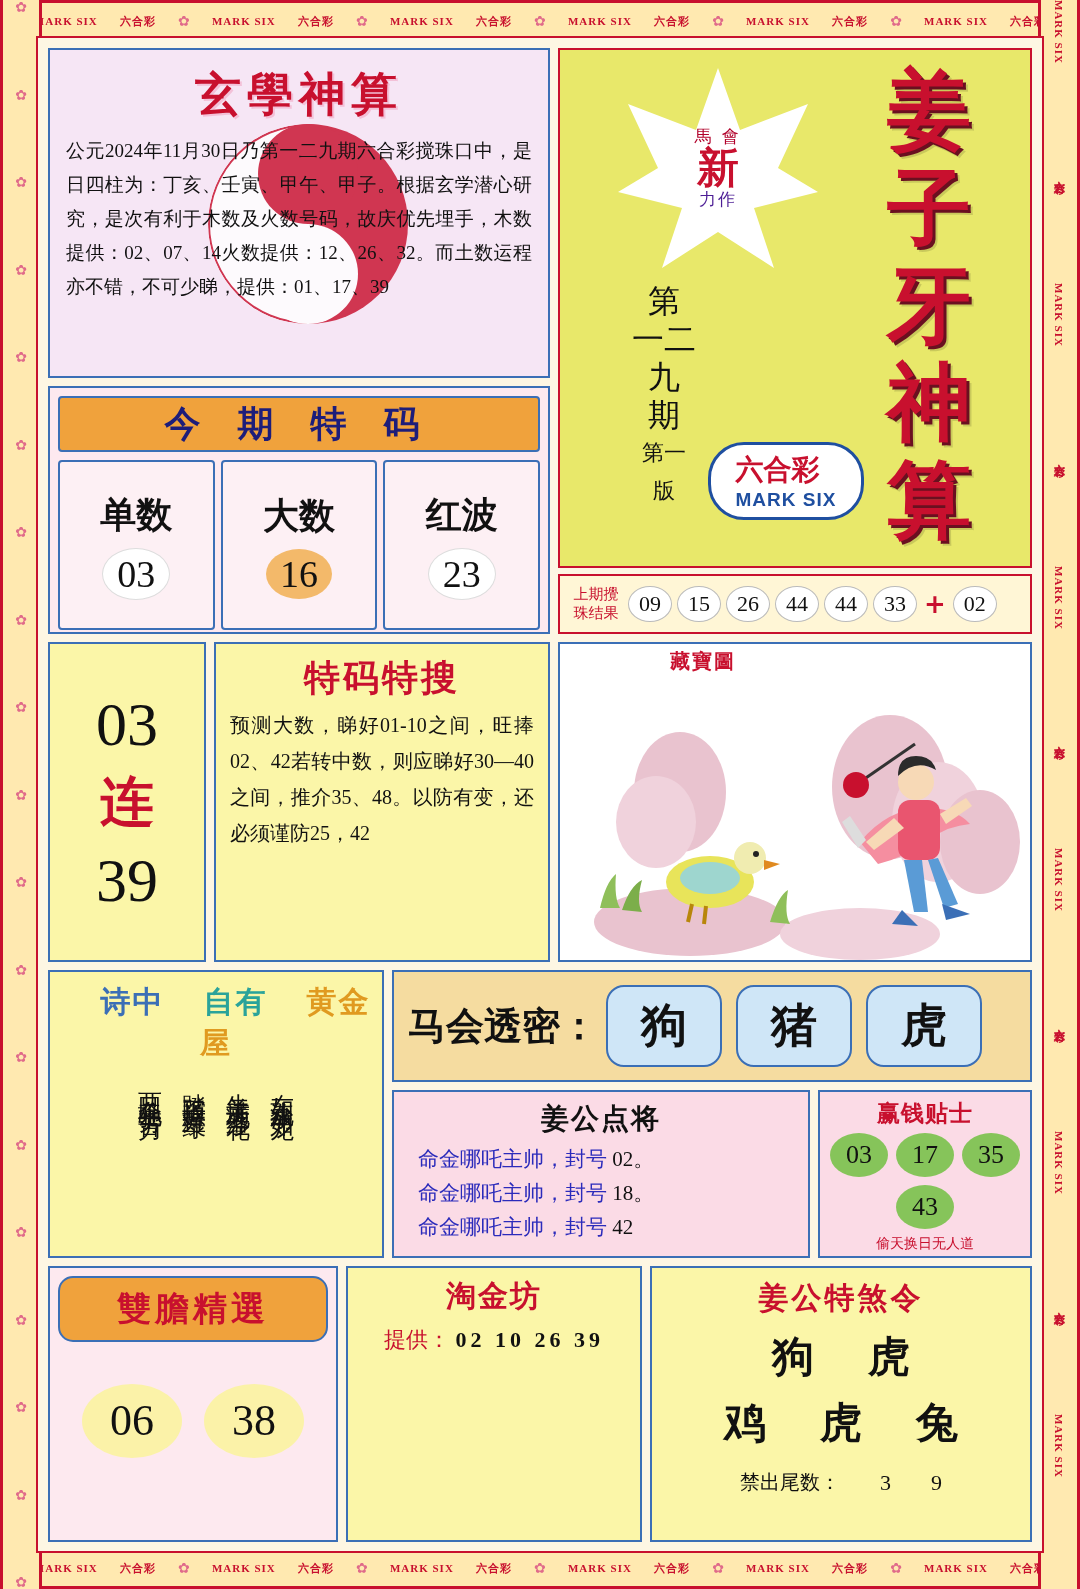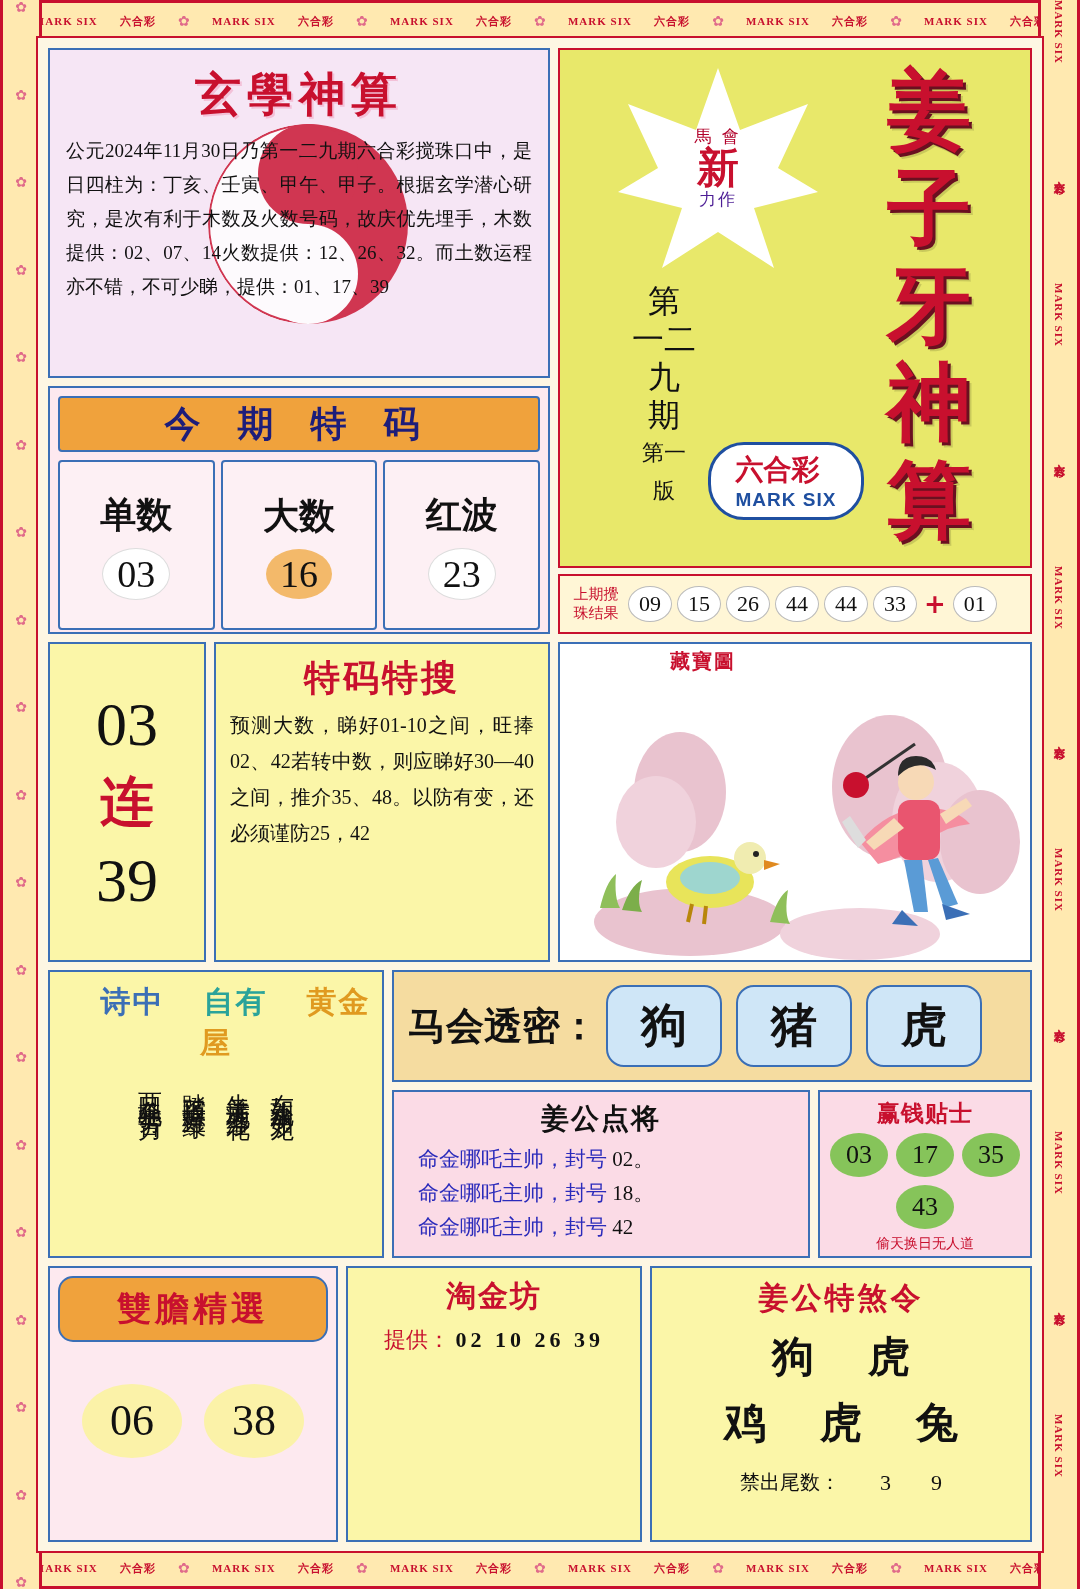--- a/index.html
+++ b/index.html
@@ -332,21 +332,21 @@
       <div class="box" id="lastdraw">
         <div class="lbl">上期攪珠结果</div>
         <div class="balls">
           <div class="b">09</div>
           <div class="b">15</div>
           <div class="b">26</div>
           <div class="b">44</div>
           <div class="b">44</div>
           <div class="b">33</div>
           <div class="plus">+</div>
-          <div class="b">01</div>
+          <div class="b">02</div>
         </div>
       </div>
 
       <div class="box" id="lian">
         <div class="n">03</div>
         <div class="lianword">连</div>
         <div class="n">39</div>
       </div>
 
       <div class="box" id="tesou">

